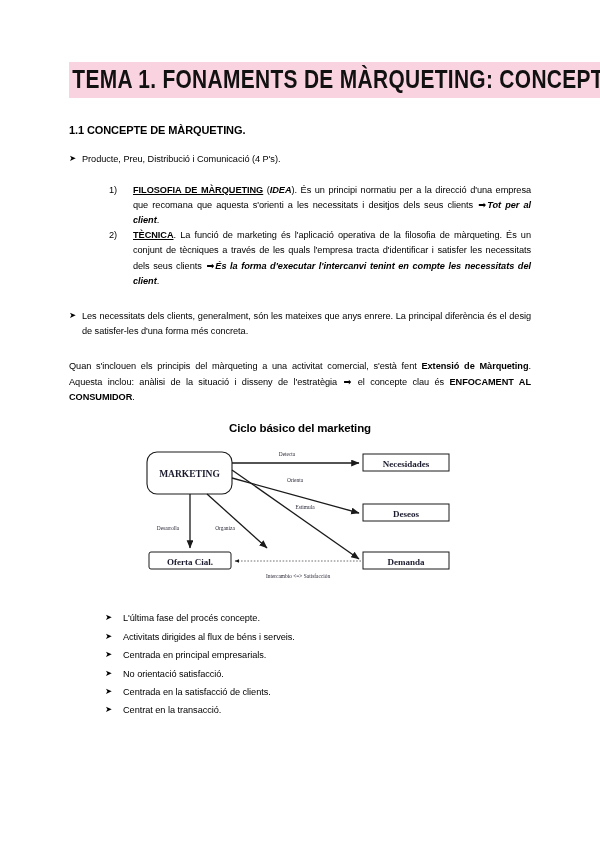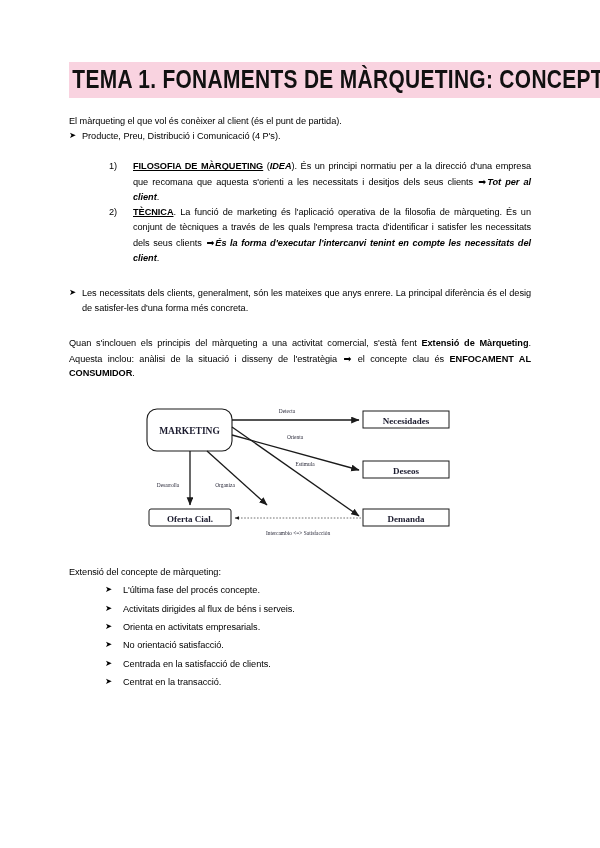--- a/index.html
+++ b/index.html
@@ -155,24 +155,24 @@
 </style>
 </head>
 <body>
 
 <div class="page">
 
   <div class="title-wrap">
     <div class="doc-title">TEMA 1. FONAMENTS DE MÀRQUETING: CONCEPTES BÀSICS</div>
   </div>
 
+  <div class="sec-heading">1.1 CONCEPTE DE MÀRQUETING.</div>
 
   <div class="gap-md"></div>
 
-  <p class="body">El màrqueting el que vol és conèixer al client (és el punt de partida).</p>
 
   <div class="bullet-line">
     <span class="mark">➤</span>
     <span class="txt">Producte, Preu, Distribució i Comunicació (4 P's).</span>
   </div>
 
   <div class="gap-md"></div>
 
 
   <ol class="numlist">
@@ -191,20 +191,21 @@
   <div class="bullet-line just">
     <span class="mark">➤</span>
     <span class="txt">Les necessitats dels clients, generalment, són les mateixes que anys enrere. La principal diferència és el desig de satisfer-les d'una forma més concreta.</span>
   </div>
 
   <div class="gap-lg"></div>
 
   <p class="body just"><span>Quan s'inclouen els principis del màrqueting a una activitat comercial, s'està fent </span><span class="b">Extensió de Màrqueting</span><span>. Aquesta inclou: anàlisi de la situació i disseny de l'estratègia </span><span class="arrow-inline">➡</span><span> el concepte clau és </span><span class="b">ENFOCAMENT AL CONSUMIDOR</span><span>.</span></p>
 
   <div class="diagram-block">
+    <div class="diagram-title">Ciclo básico del marketing</div>
     <div class="diagram-canvas">
       <svg class="cycle" width="330" height="150" viewBox="0 0 330 150">
         <defs>
           <marker id="ah" markerWidth="7" markerHeight="7" refX="6" refY="2.6" orient="auto">
             <path d="M0,0 L6.4,2.6 L0,5.2 z" fill="#1a1a1a"></path>
           </marker>
           <marker id="ahs" markerWidth="6" markerHeight="6" refX="5" refY="2.2" orient="auto">
             <path d="M0,0 L5.4,2.2 L0,4.4 z" fill="#1a1a1a"></path>
           </marker>
         </defs>
@@ -240,34 +241,33 @@
         <text class="edge-label" x="33" y="88" text-anchor="middle">Desarrolla</text>
 
         <line x1="226" y1="119" x2="100" y2="119" stroke="#4b4b4b" stroke-width="0.8" stroke-dasharray="1.6 1.6" marker-end="url(#ahs)"></line>
         <text class="edge-label" x="163" y="136" text-anchor="middle">Intercambio &lt;=&gt; Satisfacción</text>
       </svg>
     </div>
   </div>
 
   <div class="gap-md"></div>
 
-  <p class="body ext-title">Extensió del concepte de màrqueting:</p>
 
   <div class="sub-bullets">
     <div class="bullet-line">
       <span class="mark">➤</span>
       <span class="txt">L'última fase del procés concepte.</span>
     </div>
     <div class="bullet-line">
       <span class="mark">➤</span>
       <span class="txt">Activitats dirigides al flux de béns i serveis.</span>
     </div>
     <div class="bullet-line">
       <span class="mark">➤</span>
-      <span class="txt">Orienta en activitats empresarials.</span>
+      <span class="txt">Centrada en principal empresarials.</span>
     </div>
     <div class="bullet-line">
       <span class="mark">➤</span>
       <span class="txt">No orientació satisfacció.</span>
     </div>
     <div class="bullet-line">
       <span class="mark">➤</span>
       <span class="txt">Centrada en la satisfacció de clients.</span>
     </div>
     <div class="bullet-line">

